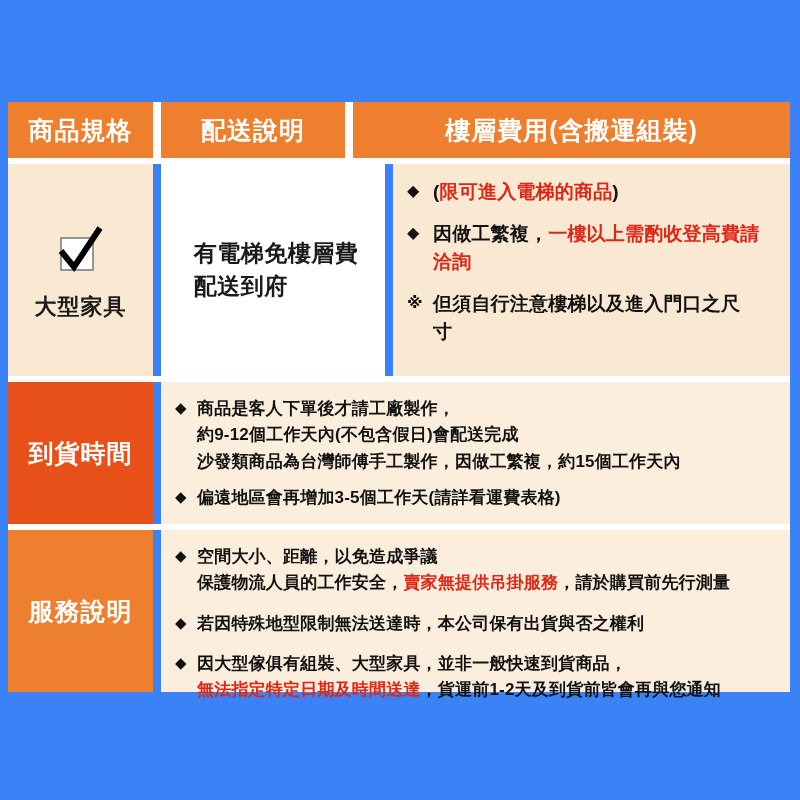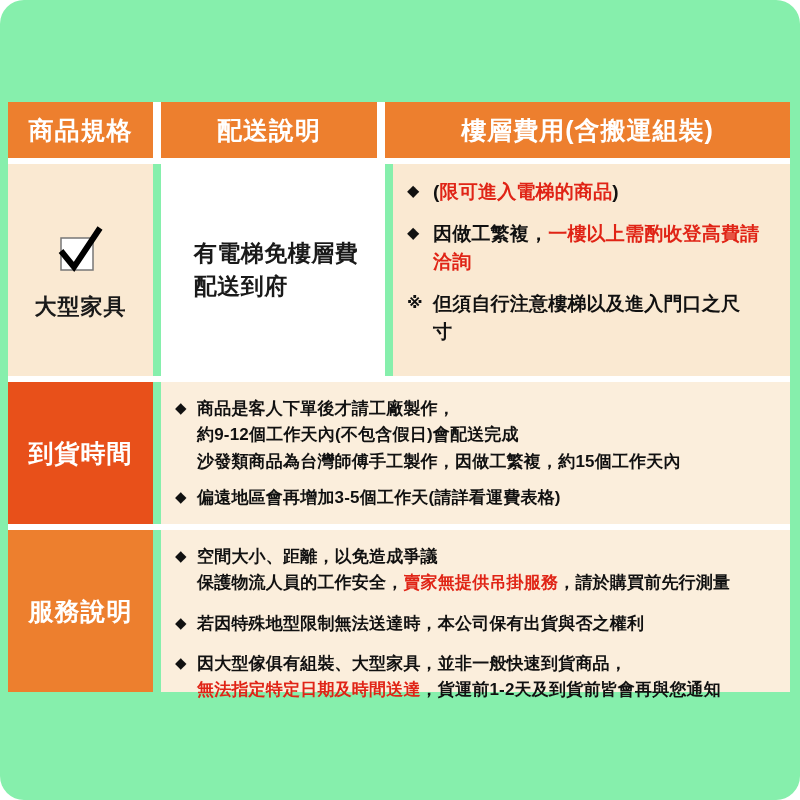--- a/index.html
+++ b/index.html
@@ -9,22 +9,21 @@
     height: 800px;
     background: #ffffff;
     font-family: "Liberation Sans", "DejaVu Sans", sans-serif;
   }
 
   #root {
     position: relative;
     width: 800px;
     height: 800px;
     overflow: hidden;
-    background: #86efac;
-    border-radius: 24px;
+    background: #3b82f6;
   }
 
   .table-wrap {
     position: absolute;
     left: 8px;
     top: 102px;
     width: 782px;
   }
 
   
@@ -38,21 +37,21 @@
     color: #ffffff;
     font-size: 25px;
     font-weight: bold;
     letter-spacing: 1px;
     display: flex;
     align-items: center;
     justify-content: center;
     box-sizing: border-box;
   }
   .th.c1 { width: 145px; }
-  .th.c2 { width: 216px; margin-left: 8px; }
+  .th.c2 { width: 184px; margin-left: 8px; }
   .th.c3 { flex: 1; margin-left: 8px; }
 
   
   .trow {
     display: flex;
     box-sizing: border-box;
   }
   .row-gap { height: 6px; background: #ffffff; }
 
   .label-cell {

